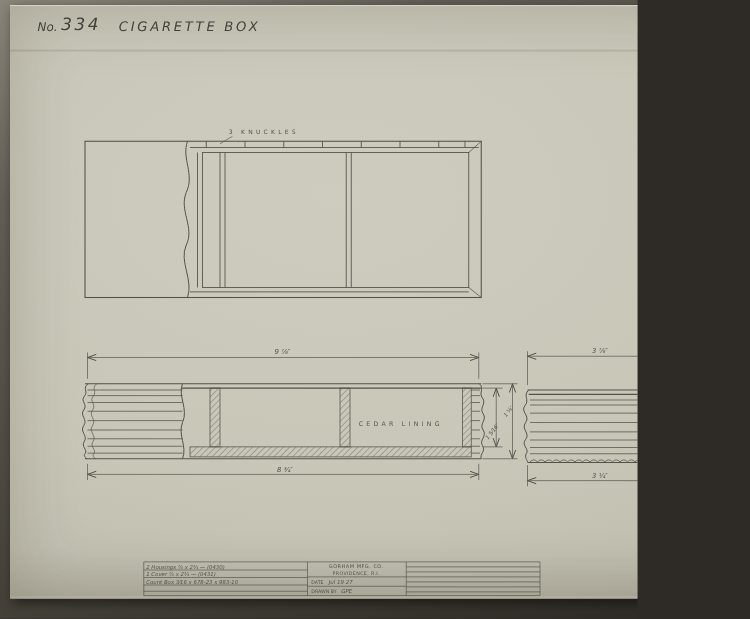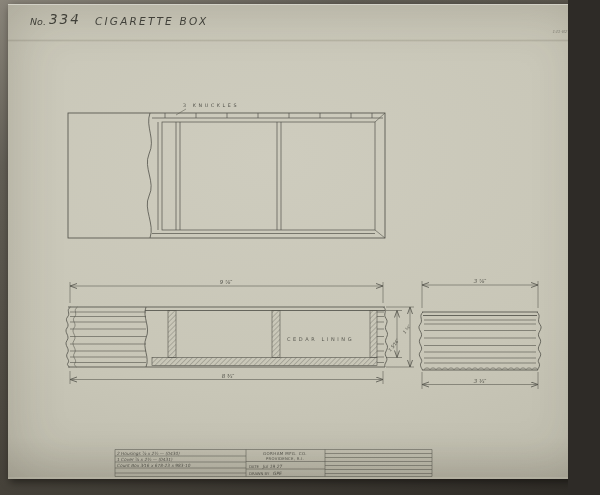--- a/index.html
+++ b/index.html
@@ -1,16 +1,16 @@
 <!DOCTYPE html>
 <html><head>
 <meta charset="utf-8">
 <style>
   html,body{margin:0;padding:0;background:#2e2b27;}
-  .photo{position:relative;width:568px;height:495px;overflow:hidden;
+  .photo{position:relative;width:510px;height:495px;overflow:hidden;
     background:linear-gradient(155deg,#8a857a 0%,#625e55 22%,#4c483f 55%,#2f2c27 100%);}
   .paper{position:absolute;left:8px;top:4px;width:580px;height:474px;
     background:
       radial-gradient(120% 90% at 45% 32%, #ceccbe 0%, #c8c6b7 55%, #bab8a9 100%);
     border-top:1px solid rgba(255,255,255,.3);
     box-shadow:2px 3px 8px rgba(10,8,5,.55);}
   .vignette{position:absolute;inset:0;box-shadow:inset 0 0 55px rgba(60,52,35,.22);pointer-events:none;}
   .crease{position:absolute;left:0;top:34px;width:100%;height:3px;
     background:linear-gradient(to bottom,transparent,rgba(110,105,90,.22),transparent);}
   .crease2{position:absolute;left:0;top:432px;width:100%;height:40px;

